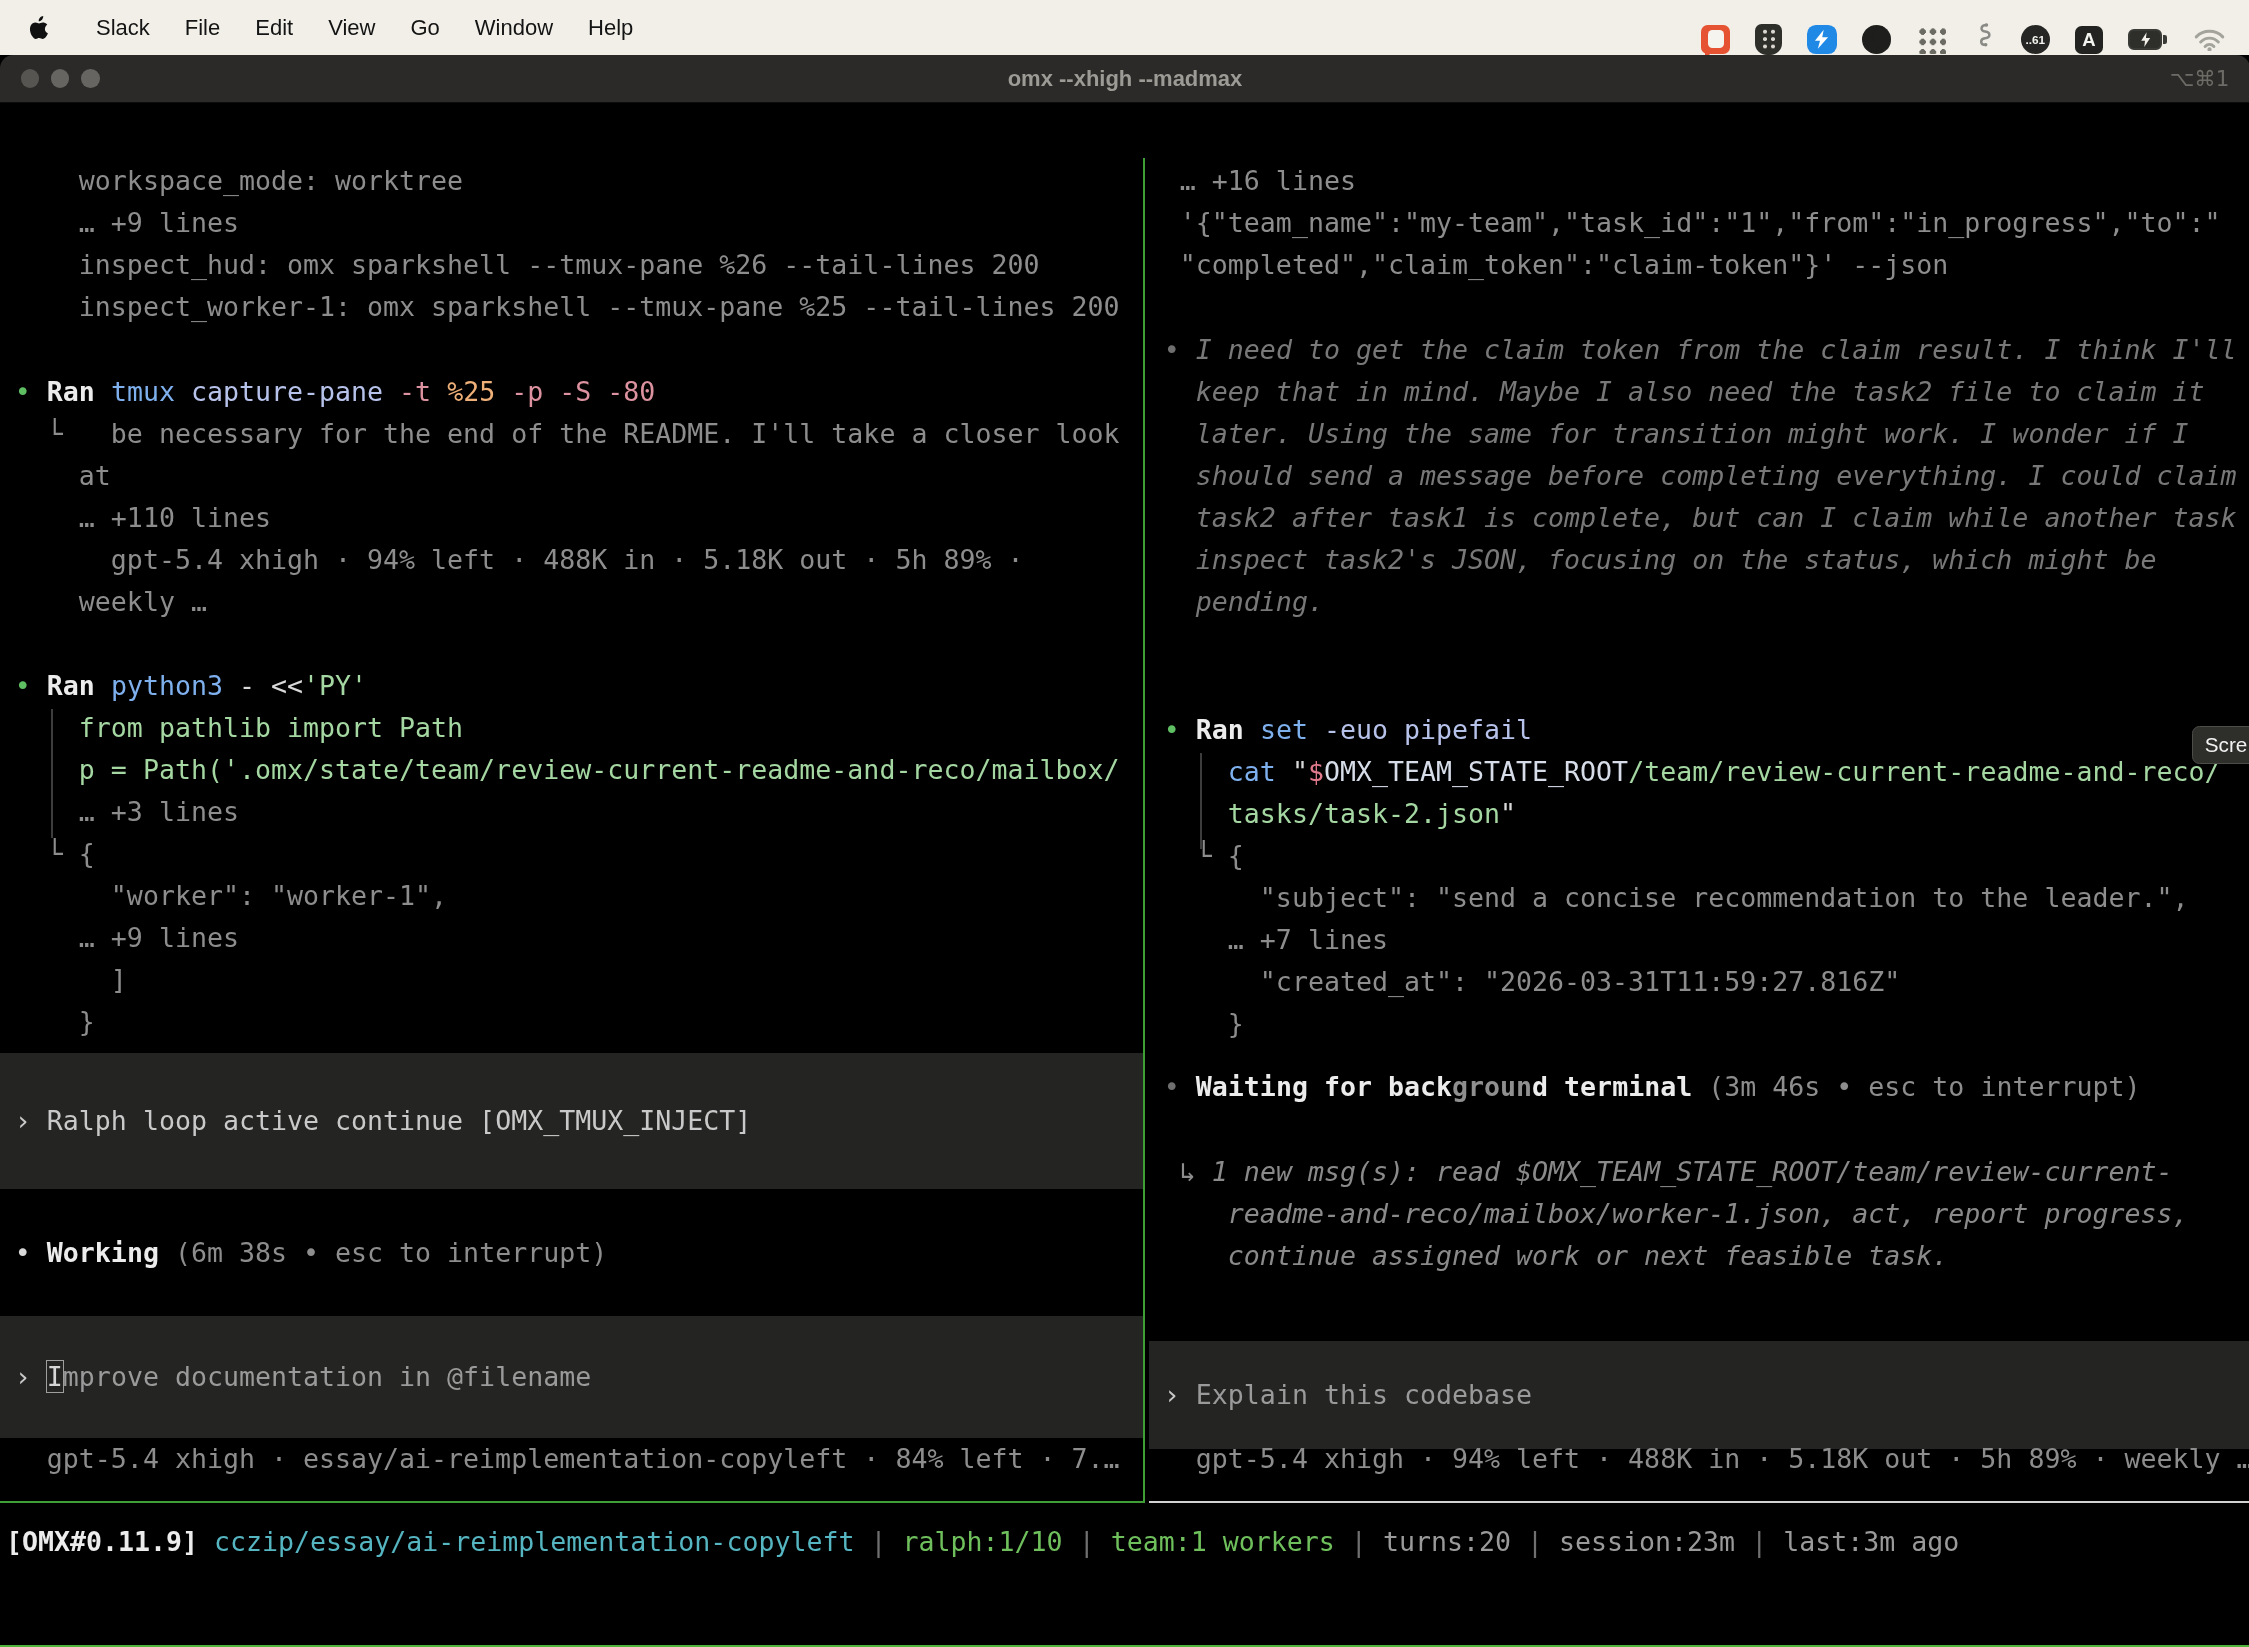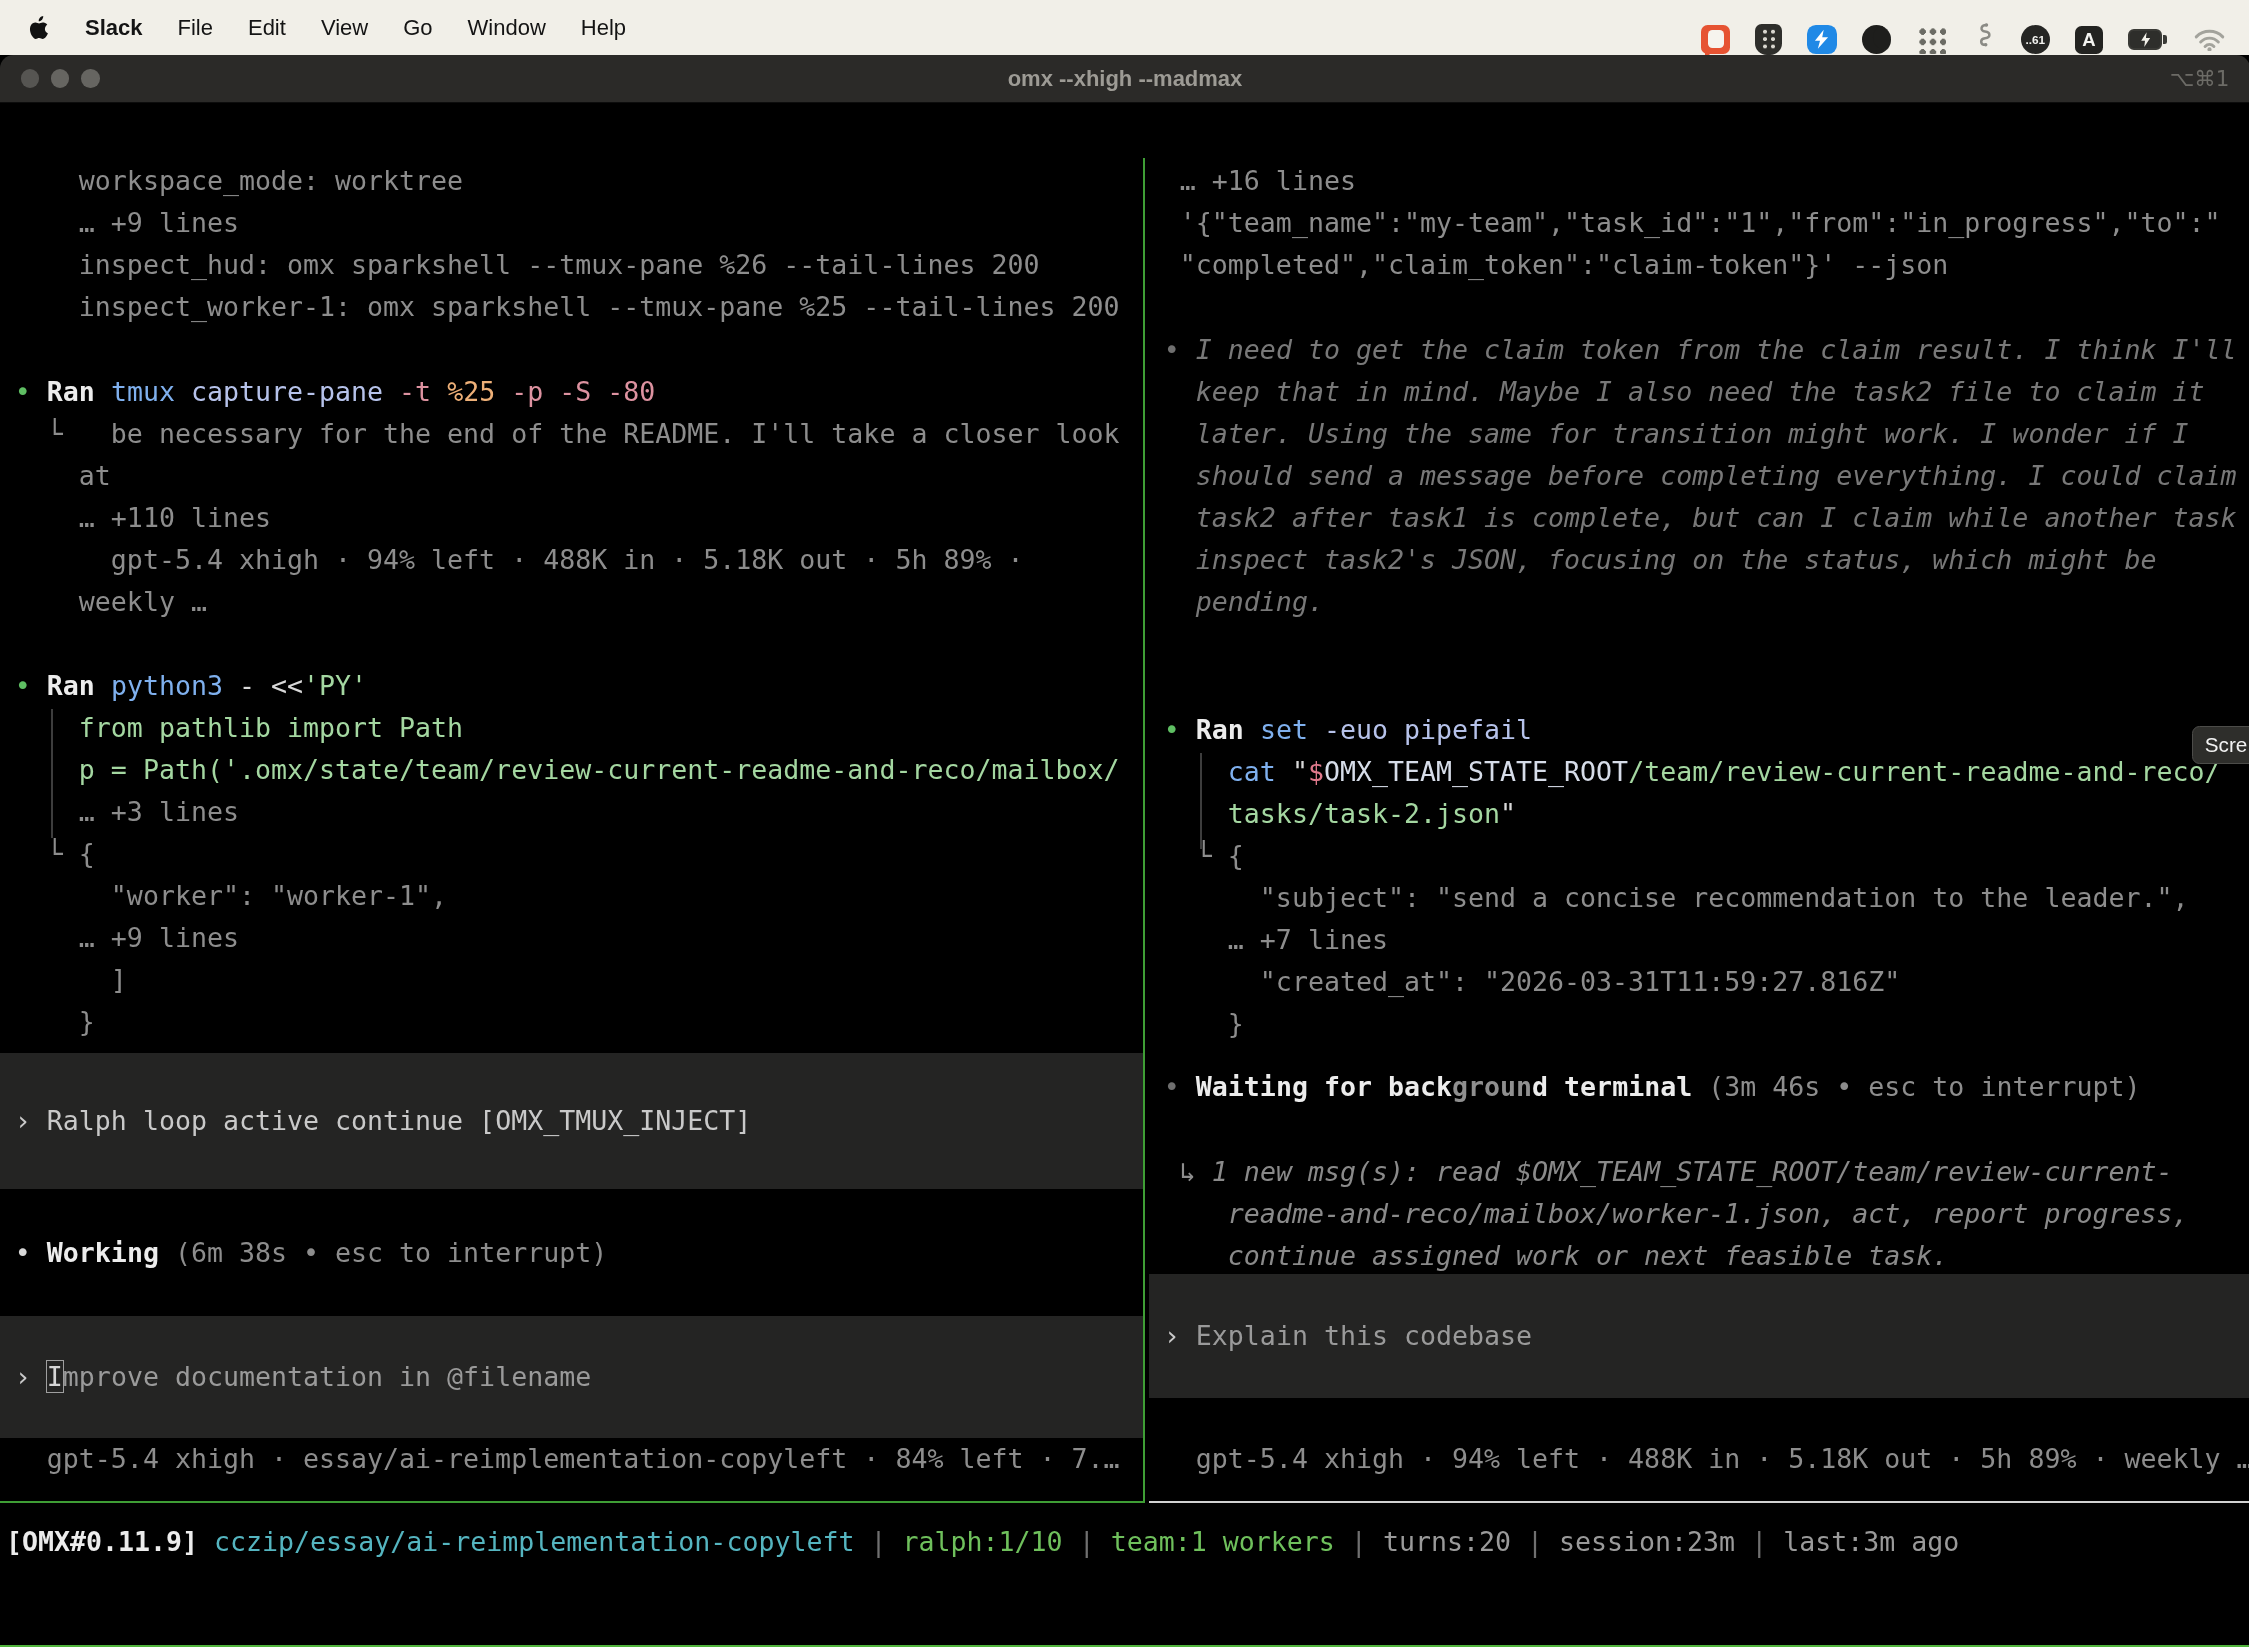--- a/index.html
+++ b/index.html
@@ -6,21 +6,21 @@
   body{width:2250px;height:1648px;position:relative;background:#000;overflow:hidden;
        font-family:"Liberation Sans",sans-serif;}
 
   
   .menubar{position:absolute;top:0;left:0;width:2250px;height:55px;background:#f1efe8;
            display:flex;align-items:center;box-sizing:border-box;padding:0 25px;
            font-size:22px;color:#141414;}
   .mb-left{display:flex;align-items:center;gap:35px;}
   .apple{width:25px;height:29.5px;display:flex;align-items:center;}
   .apple svg{width:25px;height:29.5px;fill:#111;}
-  .mb-app{font-weight:bold;}
+  .mb-app{font-weight:normal;margin-left:11px;}
   .mb-item{white-space:nowrap;}
   .mb-right{margin-left:auto;display:flex;align-items:center;gap:25px;margin-top:24px;}
   .sic{position:relative;flex:none;}
   .ic-chat{width:29.5px;height:29.5px;background:#e65332;border-radius:6.6px;position:relative;}
   .ic-chat::before{content:"";position:absolute;left:6.6px;top:5.2px;width:16px;height:17.7px;
                    background:#f6f4ee;border-radius:4.4px;}
   .ic-chat::after{content:"";position:absolute;left:4.4px;bottom:-4.4px;border-left:7.4px solid #e65332;
                   border-bottom:7.4px solid transparent;}
   .ic-shield{width:26.6px;height:31px;background:#2e2e2b;border-radius:6.6px 6.6px 11.8px 11.8px;position:relative;}
   .ic-shield::before{content:"";position:absolute;inset:4.4px 5.2px;
@@ -233,21 +233,21 @@
           <div class="tline"><span class="c-g">    }</span></div>
         </div>
         <div class="block" style="top: 908px;">
           <div class="tline"><span class="c-gd">• </span><span class="c-wb">Waiting for back</span><span class="c-sh">groun</span><span class="c-wb">d terminal </span><span class="c-g">(3m 46s • esc to interrupt)</span></div>
         </div>
         <div class="block" style="top: 993px;">
           <div class="tline"><span class="c-g"> ↳ </span><span class="c-i2">1 new msg(s): read $OMX_TEAM_STATE_ROOT/team/review-current-</span></div>
           <div class="tline"><span class="c-i2">    readme-and-reco/mailbox/worker-1.json, act, report progress,</span></div>
           <div class="tline"><span class="c-i2">    continue assigned work or next feasible task.</span></div>
         </div>
-        <div class="band" style="top: 1116px; height: 124px;">
+        <div class="band" style="top: 1183px; height: 108px;">
           <div class="tline"><span class="c-ba">› </span><span class="c-g2">Explain this codebase</span></div>
         </div>
         <div class="block" style="top: 1280px;">
           <div class="tline"><span class="c-g">  gpt-5.4 xhigh · 94% left · 488K in · 5.18K out · 5h 89% · weekly …</span></div>
         </div>
       </div>
     <div class="hb-left"></div>
     <div class="hb-right"></div>
     <div id="omx-line">
         <div class="tline"><span class="c-wb">[OMX#0.11.9] </span><span class="c-cy">cczip/essay/ai-reimplementation-copyleft</span><span class="c-sp"> | </span><span class="c-sg">ralph:1/10</span><span class="c-sp"> | </span><span class="c-sg">team:1 workers</span><span class="c-sp"> | </span><span class="c-g2">turns:20</span><span class="c-sp"> | </span><span class="c-g2">session:23m</span><span class="c-sp"> | </span><span class="c-g2">last:3m ago</span></div>

